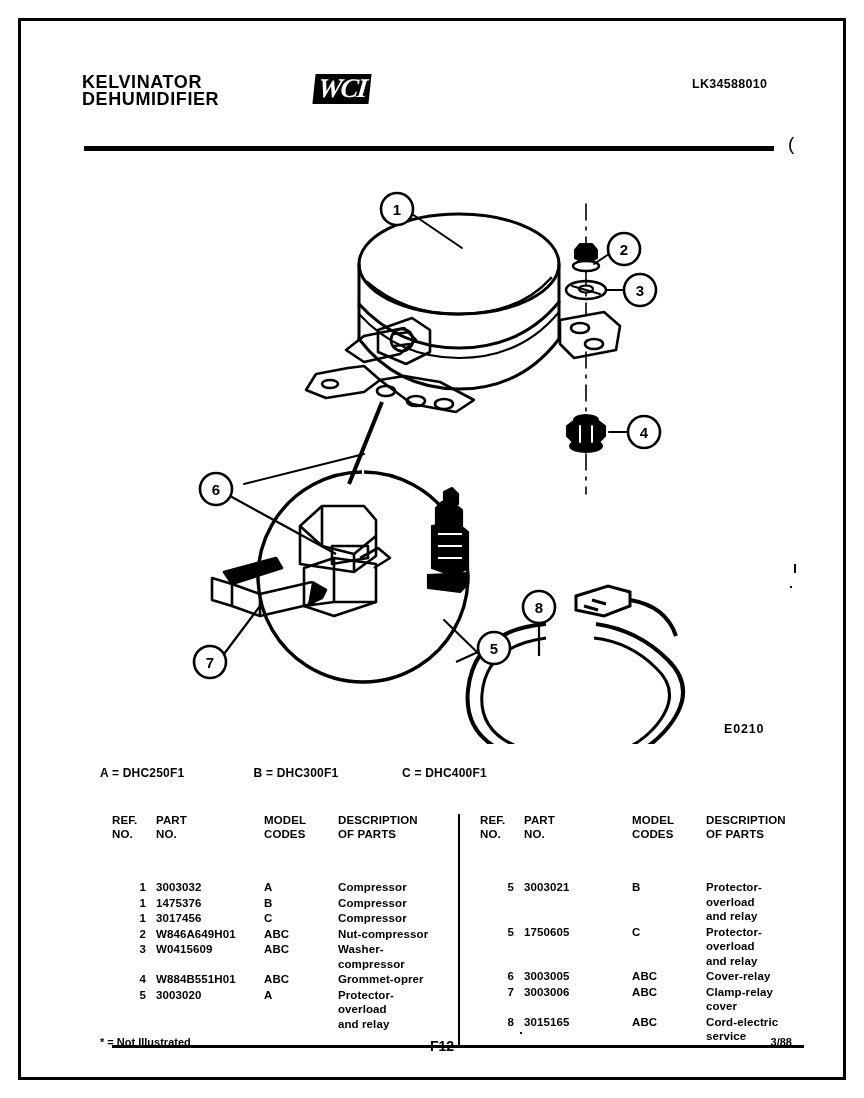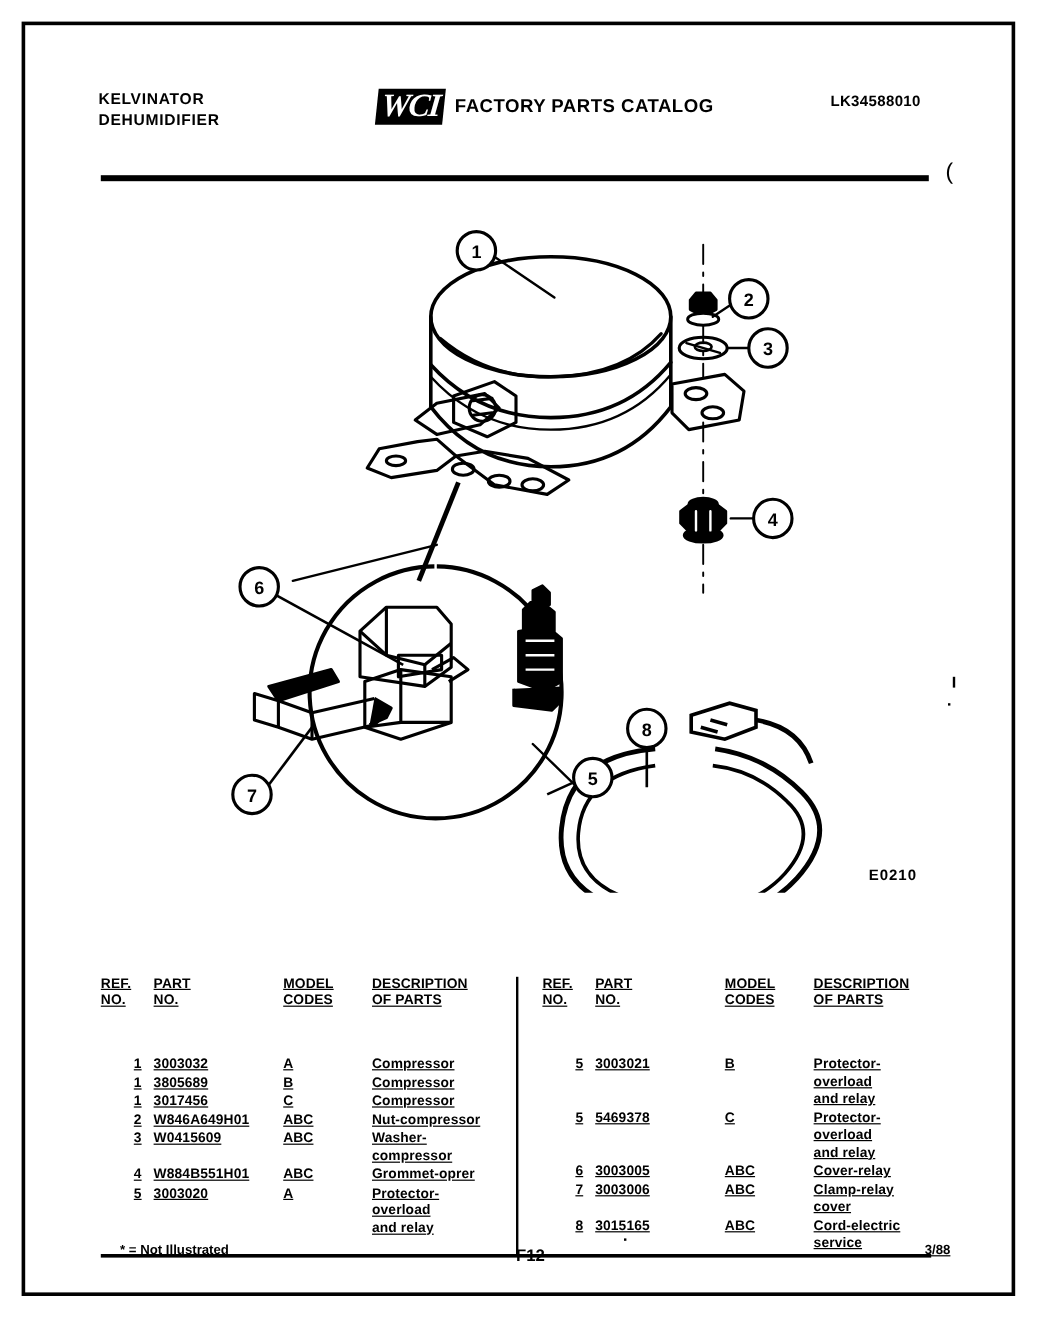--- a/index.html
+++ b/index.html
@@ -36,21 +36,21 @@
     height: 1050px;
     background: #fff;
   }
 
   
   .brand {
     position: absolute;
     left: 58px;
     top: 50px;
     font-weight: bold;
-    font-size: 13px;
+    font-size: 18px;
     letter-spacing: 0.6px;
     line-height: 17px;
     white-space: pre-line;
   }
   .wci-block {
     position: absolute;
     left: 290px;
     top: 50px;
     display: flex;
     align-items: center;
@@ -143,24 +143,23 @@
     font-size: 12px;
     letter-spacing: 0.2px;
   }
   .legend span { display: inline-block; }
   .legend .l1 { width: 150px; }
   .legend .l2 { width: 145px; }
 
   
   .table-wrap {
     position: absolute;
-    left: 60px;
+    left: 88px;
     top: 790px;
     width: 692px;
-    text-decoration: underline;
   }
   .tbl-rule {
     width: 100%;
     height: 3px;
     background: #000;
   }
   .tbl-body {
     display: flex;
     position: relative;
   }
@@ -235,21 +234,20 @@
 <div class="page">
   <div class="scan-frame"></div>
 
   <div class="sheet">
 
     <div class="brand">KELVINATOR
 DEHUMIDIFIER</div>
 
     <div class="wci-block">
       <span class="wci-logo">WCI</span>
-      <span class="catalog-title">FACTORY PARTS CATALOG</span>
     </div>
 
     <div class="catalog-no">LK34588010</div>
 
     <div class="rule-top"></div>
     <div class="rule-nick">(</div>
 
     <div class="art">
       <svg viewBox="0 0 740 590" width="740" height="590" xmlns="http://www.w3.org/2000/svg">
         <g fill="none" stroke="#000" stroke-width="2.6" stroke-linejoin="round" stroke-linecap="round">
@@ -410,20 +408,25 @@
             <text x="475" y="459">8</text>
           </g>
         </svg>
       </div>
     </div>
 
     <div class="fig-code">E0210</div>
     <div class="speck-a"></div>
     <div class="speck-b"></div>
 
+    <div class="legend">
+      <span class="l1">A = DHC250F1</span>
+      <span class="l2">B = DHC300F1</span>
+      <span>C = DHC400F1</span>
+    </div>
 
     <div class="table-wrap">
       <div class="tbl-body">
         <div class="tbl-divider"></div>
 
         <div class="tbl-half left">
           <table class="parts">
             <thead>
               <tr style="border-bottom: 0px;">
                 <th class="c-ref">REF.
@@ -441,21 +444,21 @@
                   <td colspan="4" style="height:14px"></td>
                 </tr>
                 <tr>
                   <td class="c-ref">1</td>
                   <td class="c-part">3003032</td>
                   <td class="c-code">A</td>
                   <td class="c-desc">Compressor</td>
                 </tr>
                 <tr>
                   <td class="c-ref">1</td>
-                  <td class="c-part">3805689</td>
+                  <td class="c-part">1475376</td>
                   <td class="c-code">B</td>
                   <td class="c-desc">Compressor</td>
                 </tr>
                 <tr>
                   <td class="c-ref">1</td>
                   <td class="c-part">3017456</td>
                   <td class="c-code">C</td>
                   <td class="c-desc">Compressor</td>
                 </tr>
                 <tr>
@@ -507,21 +510,21 @@
                 </tr>
                 <tr>
                   <td class="c-ref">5</td>
                   <td class="c-part">3003021</td>
                   <td class="c-code">B</td>
                   <td class="c-desc">Protector-overload
 and relay</td>
                 </tr>
                 <tr>
                   <td class="c-ref">5</td>
-                  <td class="c-part">5469378</td>
+                  <td class="c-part">1750605</td>
                   <td class="c-code">C</td>
                   <td class="c-desc">Protector-overload
 and relay</td>
                 </tr>
                 <tr>
                   <td class="c-ref">6</td>
                   <td class="c-part">3003005</td>
                   <td class="c-code">ABC</td>
                   <td class="c-desc">Cover-relay</td>
                 </tr>

